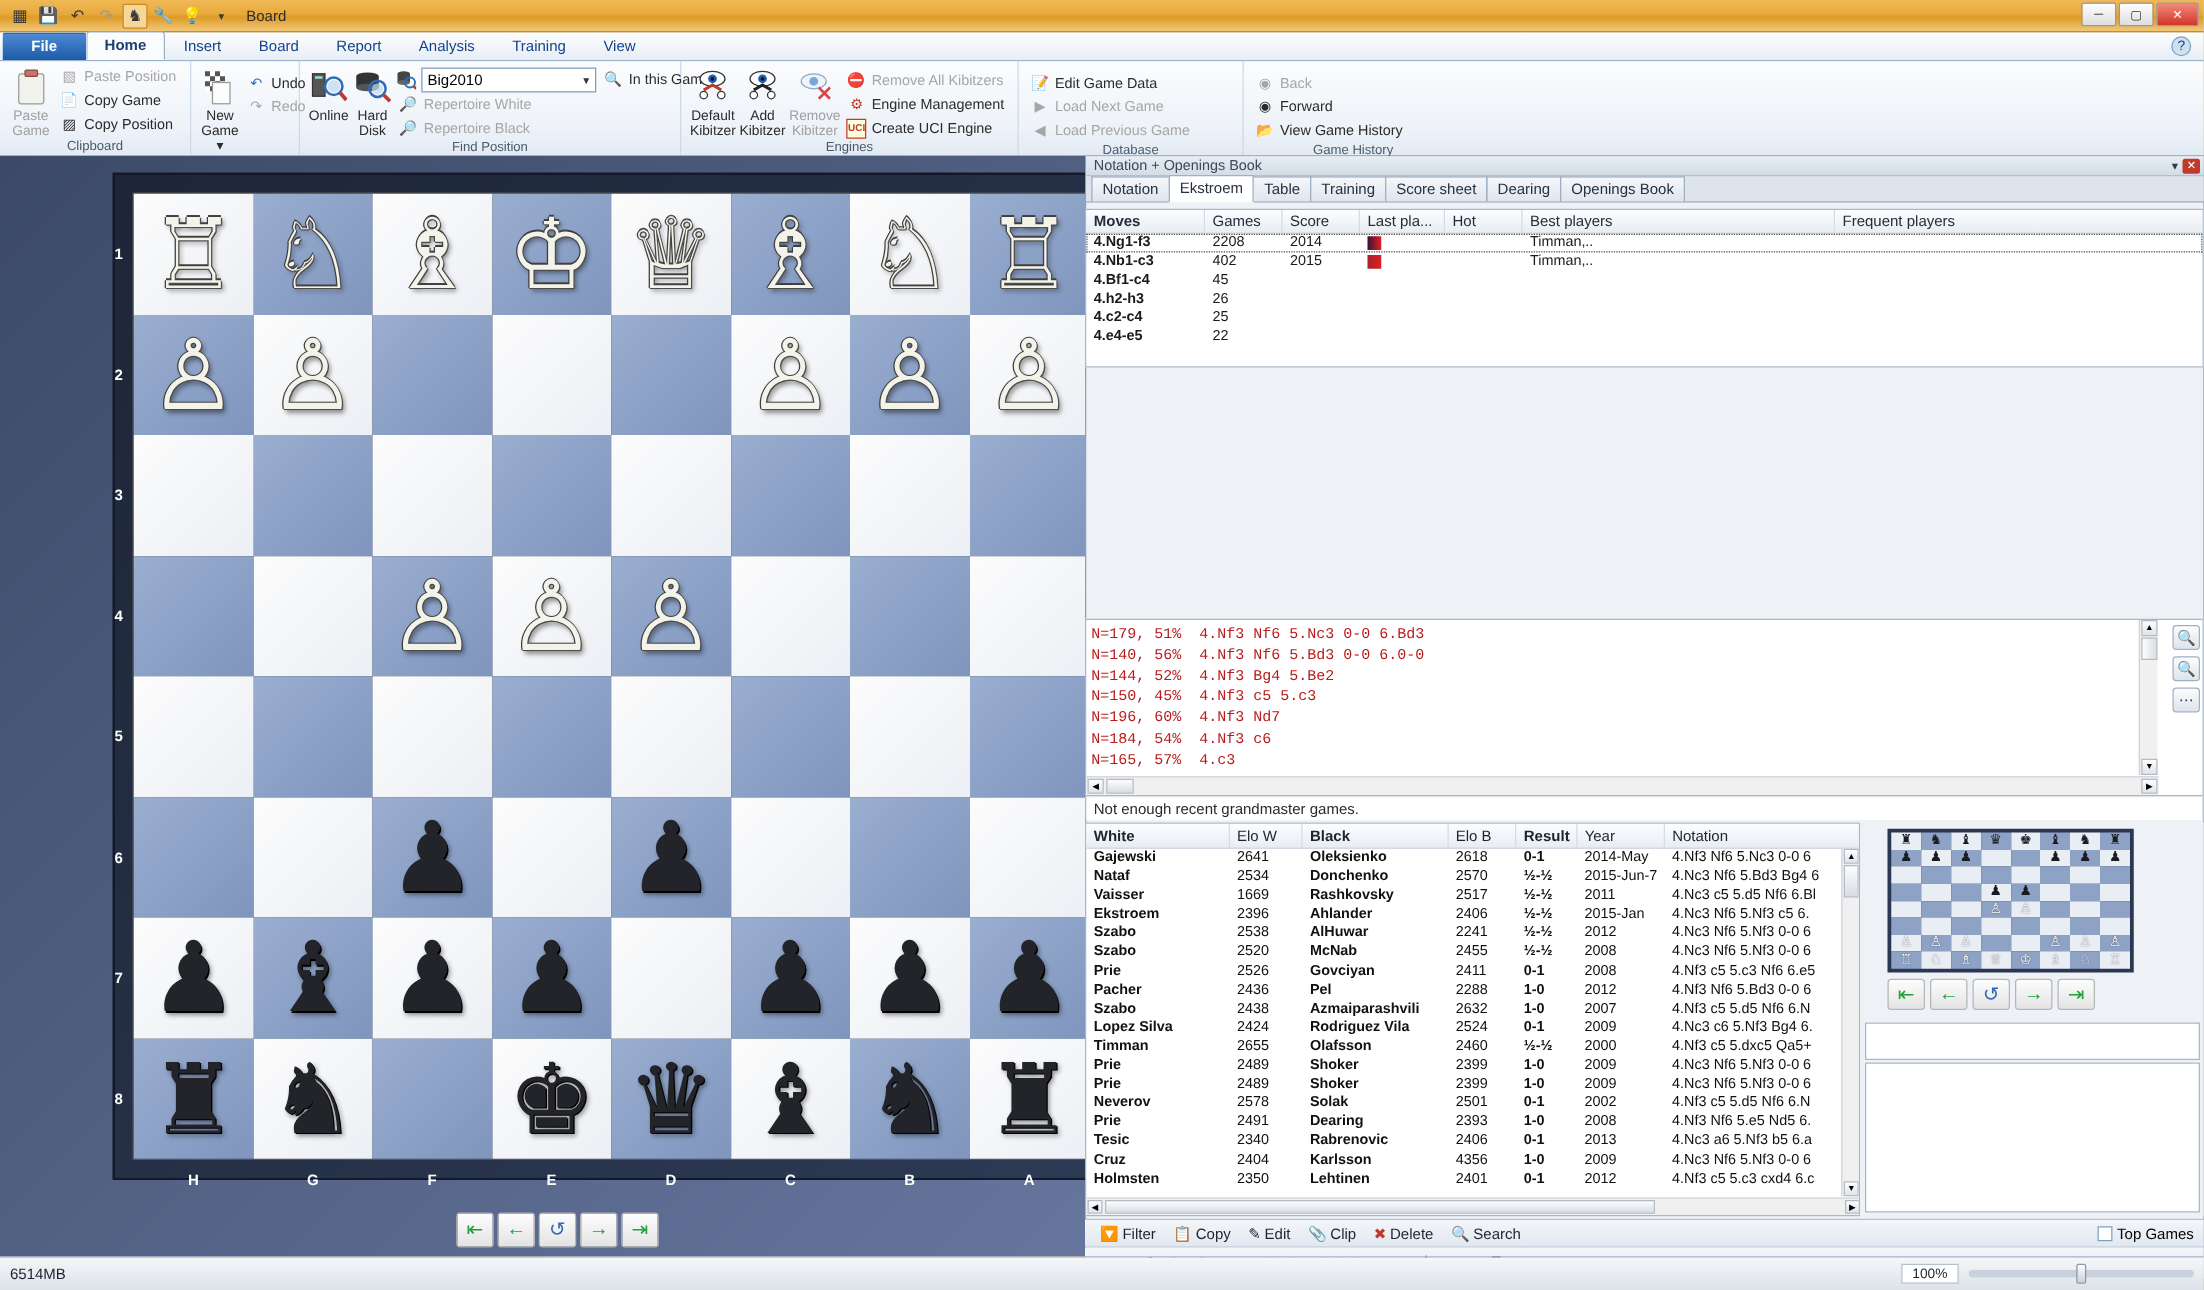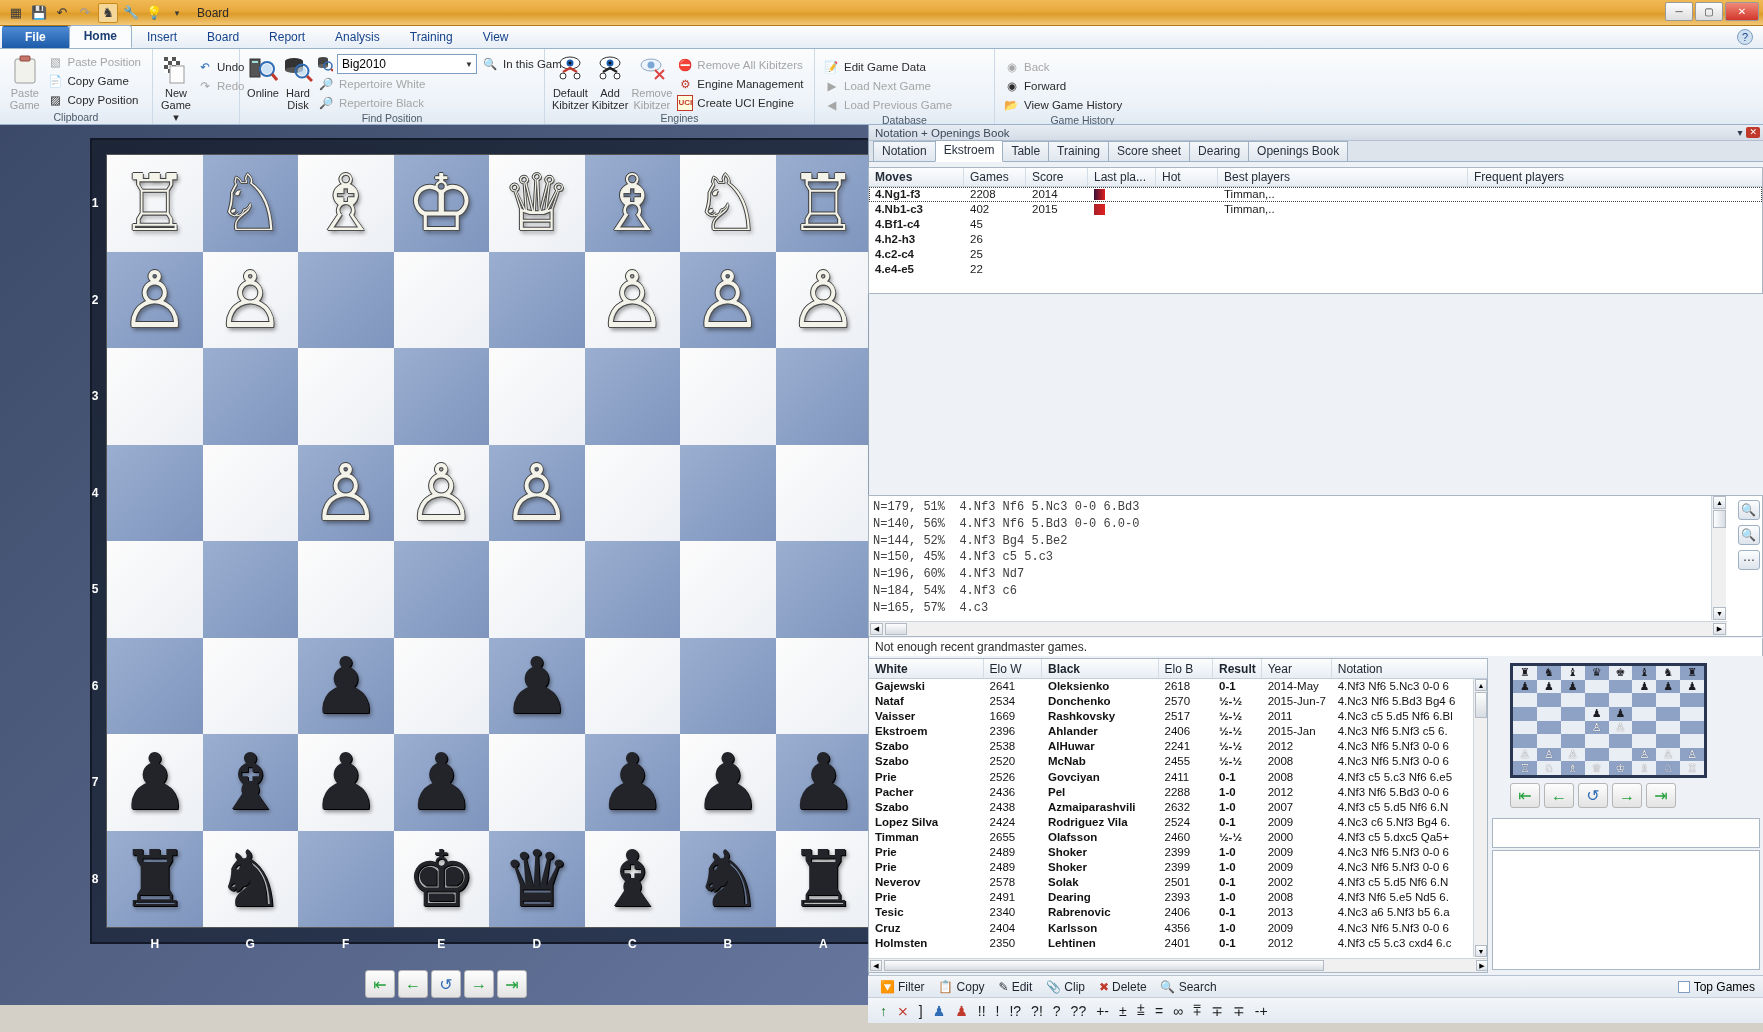--- a/index.html
+++ b/index.html
@@ -164,21 +164,21 @@
   .lp { width: 68px; }
   .ht { width: 62px; }
   .bp { width: 250px; }
   .fp { width: 260px; }
   .hotbar { display: inline-block; width: 11px; height: 11px; margin-top: 2px; }
 
   
   .statspanel { position: absolute; left: 868px; top: 370px; width: 895px; height: 142px;
     background: #fff; border: 1px solid #a9b6c4; }
   .statslines { position: absolute; left: 4px; top: 3px; width: 640px;
-    font-family: "Liberation Mono", monospace; font-size: 12px; line-height: 16.8px; color: #404040;
+    font-family: "Liberation Mono", monospace; font-size: 12px; line-height: 16.8px; color: #b91c1c;
     white-space: pre; }
   .vscroll { position: absolute; right: 36px; top: 0; width: 15px; height: 124px;
     background: #f0f0f0; border-left: 1px solid #cdd4dc; }
   .vscroll .thumb { position:absolute; top:14px; left:1px; width:13px; height:18px;
     background: linear-gradient(to right,#fdfdfd,#d8dde3); border:1px solid #b3bcc6;}
   .vscroll .ar { position:absolute; left:1px; width:13px; height:13px; font-size:7px;
     display:flex; align-items:center; justify-content:center;
     background: linear-gradient(to bottom,#fdfdfd,#dfe4ea); border:1px solid #b3bcc6; }
   .hscroll { position: absolute; left: 0; bottom: 0; width: 858px; height: 15px;
     background: #f0f0f0; border-top: 1px solid #cdd4dc; }
@@ -1188,14 +1188,23 @@
         <span>⩲</span>
         <span>=</span>
         <span>∞</span>
         <span>⩱</span>
         <span>∓</span>
         <span>∓</span>
         <span>-+</span>
       </div>
   </div>
 
+  <div class="statusbar">
+    <span>6514MB</span>
+    <div class="zoombox">
+      <span class="zoomval">100%</span>
+      <span class="zoomtrack">
+        <span class="zoomthumb"></span>
+      </span>
+    </div>
+  </div>
 
 </div>
 
 </body></html>

